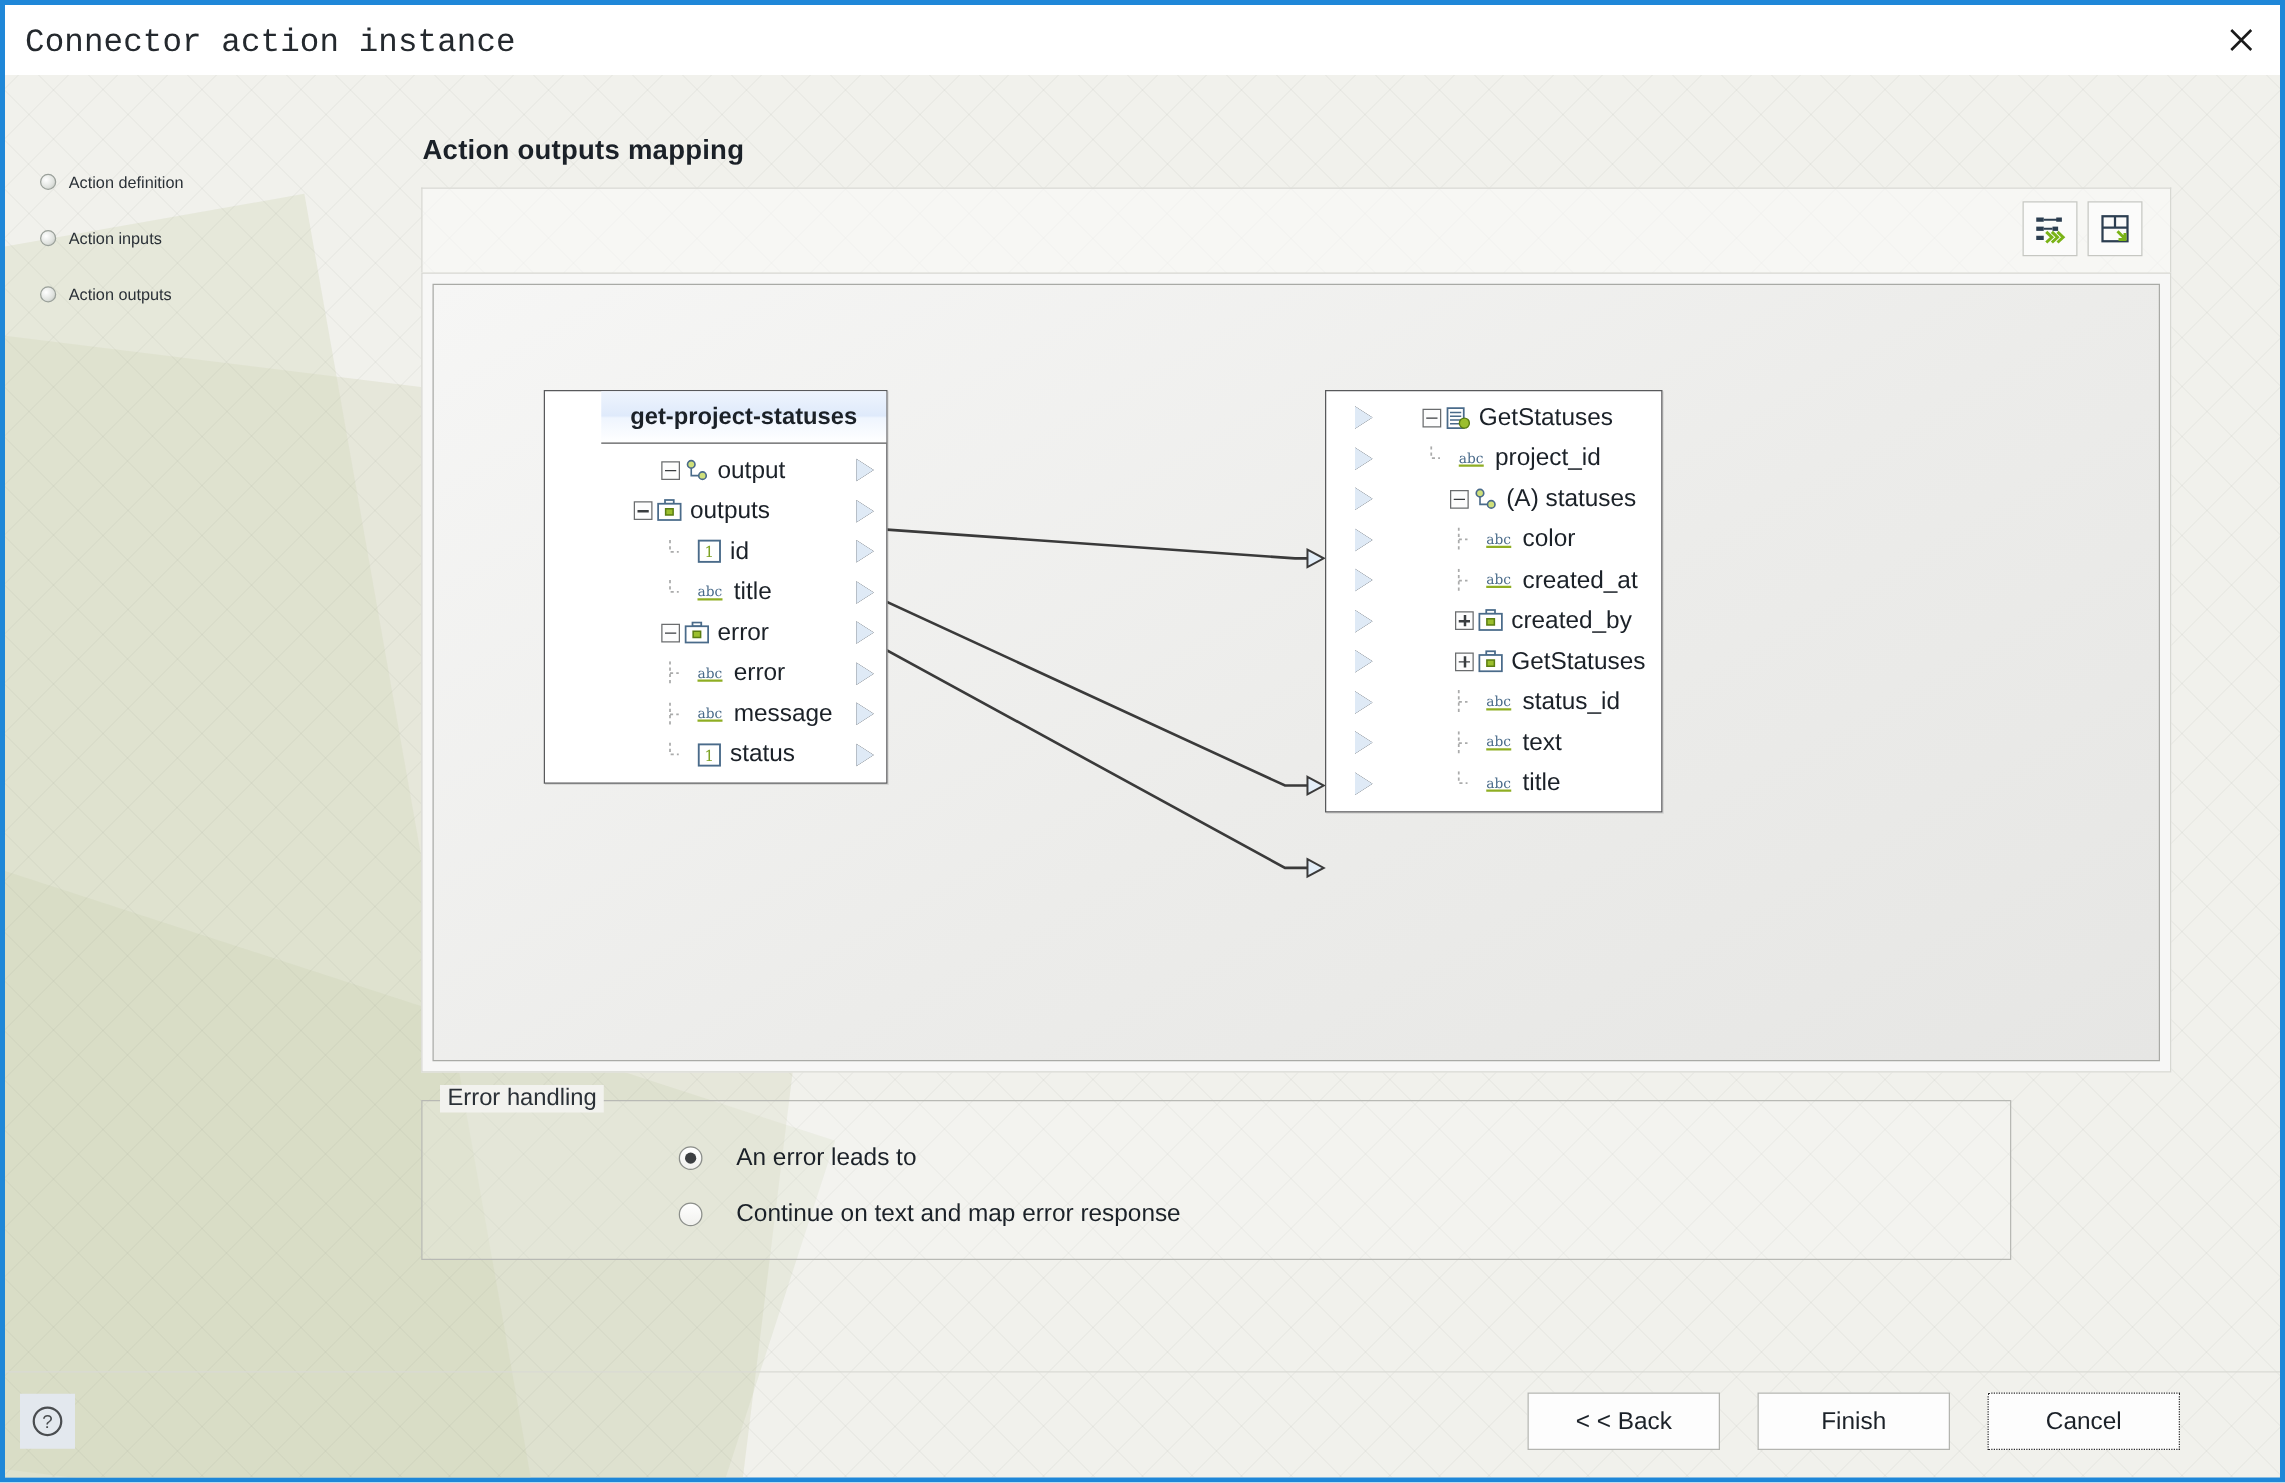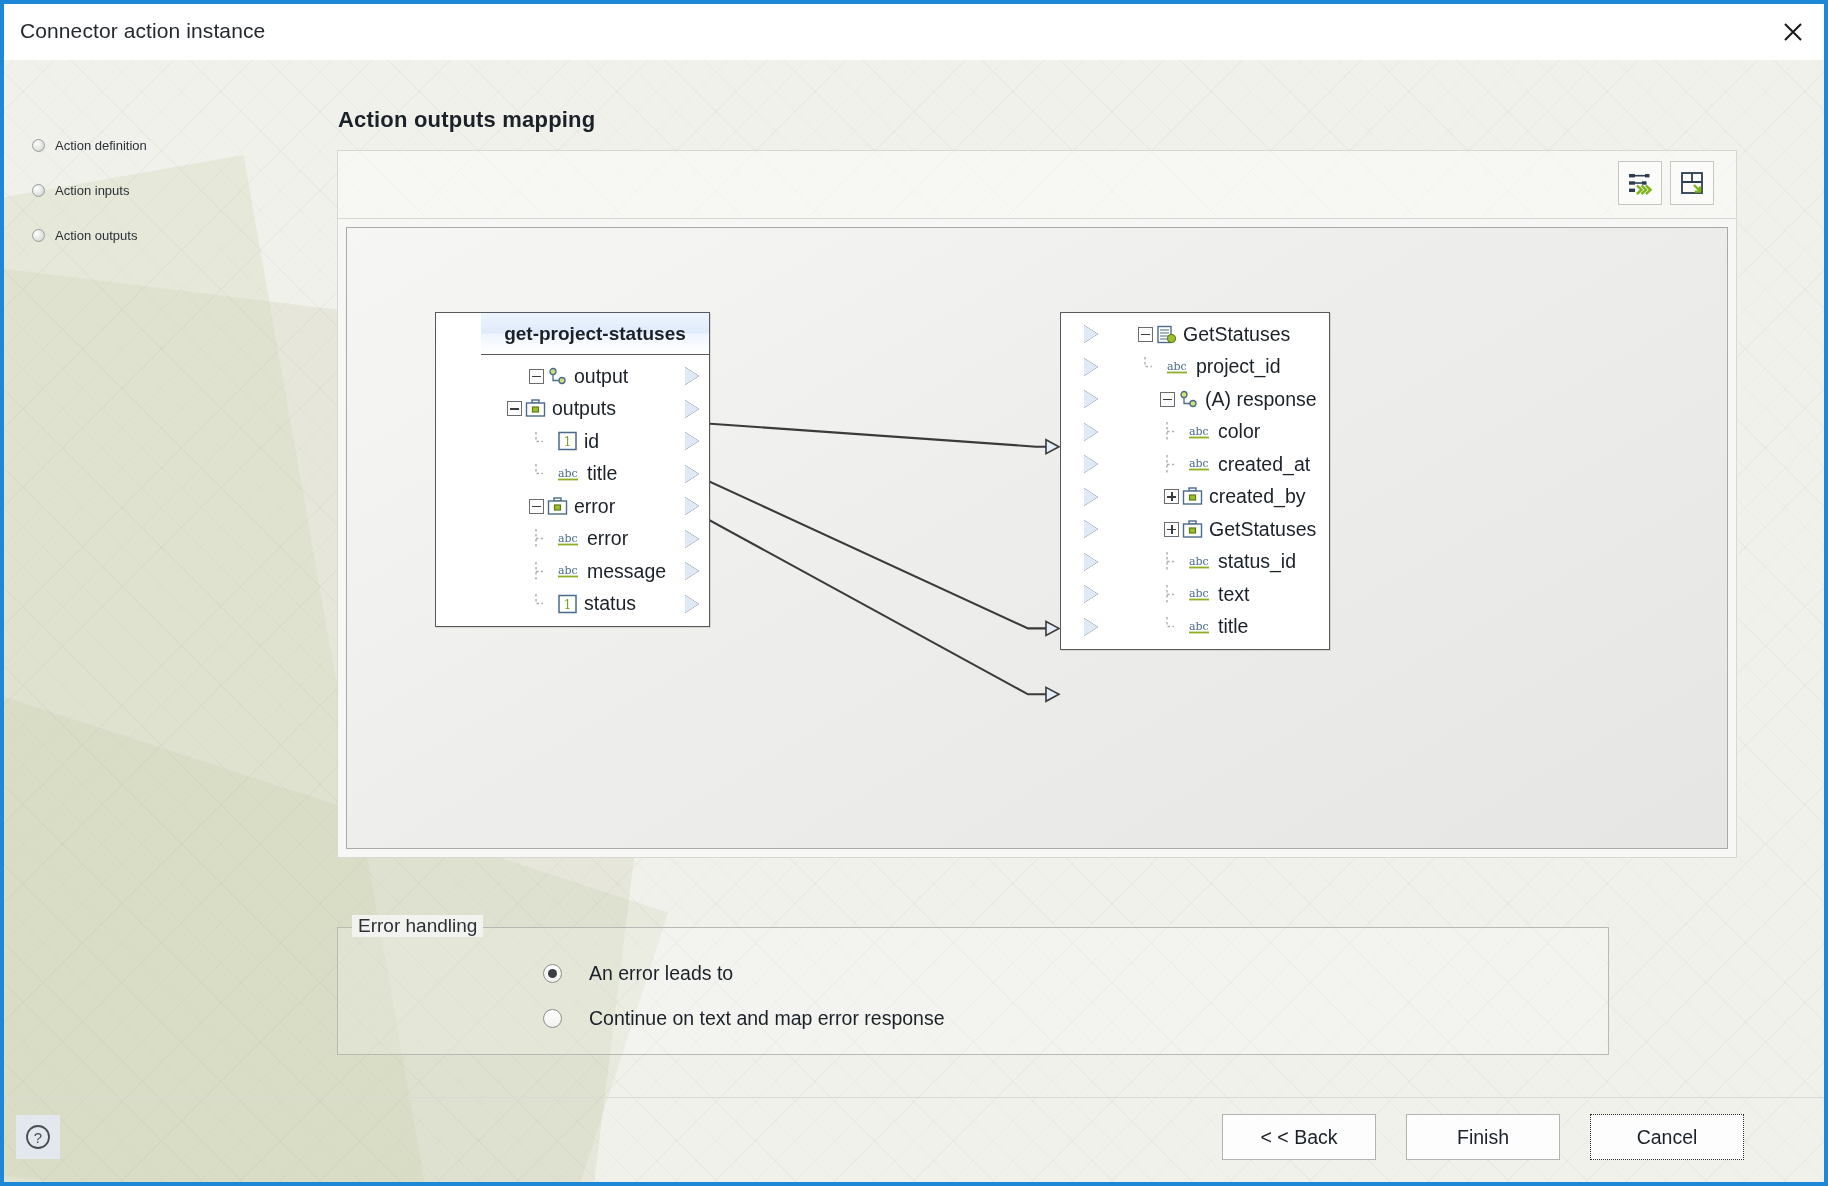--- a/index.html
+++ b/index.html
@@ -61,23 +61,24 @@
   .titlebar {
     position: absolute;
     left: 0; top: 0;
     width: 1820px; height: 56px;
     background: #ffffff;
     z-index: 5;
   }
   .titlebar-text {
     position: absolute;
     left: 16px; top: 15px;
-    font-size: 21px;
+    font-size: 26px;
     color: #24292e;
     letter-spacing: .1px;
+    font-family: Liberation Mono, monospace;
   }
   .close-btn {
     position: absolute;
     right: 0; top: 0;
     width: 62px; height: 55px;
     display: flex; align-items: center; justify-content: center;
     cursor: pointer;
   }
   .close-btn svg { display: block; }
 
@@ -239,21 +240,20 @@
 
   .links { position: absolute; inset: 0; pointer-events: none; }
 
   
   .group {
     position: absolute;
     left: -1px; top: 820px;
     width: 1272px; height: 128px;
     border: 1px solid #b8b9b4;
     background: rgba(252,252,250,0.22);
-    margin-top: 47px;
   }
   .group-legend {
     position: absolute;
     left: 14px; top: -13px;
     padding: 0 6px;
     background: #f2f2ee;
     font-size: 19px;
     color: #2b3137;
   }
   .radio-row {
@@ -552,21 +552,21 @@
             </div>
 
             <div class="srow">
               <span class="spacer" style="width:54px"></span>
               <span class="exp"></span>
               <svg class="ticon" width="21" height="19" viewBox="0 0 21 19">
                 <circle cx="6" cy="4.5" r="3" fill="#cfe07a" stroke="#4a6b8a" stroke-width="1.3"></circle>
                 <circle cx="15" cy="13.5" r="3" fill="#cfe07a" stroke="#4a6b8a" stroke-width="1.3"></circle>
                 <path d="M6 7.5 L6 13.5 L12 13.5" stroke="#4a6b8a" stroke-width="1.3" fill="none"></path>
               </svg>
-              <span class="lbl">(A) response</span>
+              <span class="lbl">(A) statuses</span>
               <span class="port" style="left:-22px; top:7px;"></span>
             </div>
 
             <div class="srow">
               <span class="spacer" style="width:58px"></span>
               <svg class="ticon" width="22" height="19" viewBox="0 0 22 19">
                 <path d="M3 0 L3 19 M3 9.5 L10 9.5" stroke="#aaabab" stroke-width="1.4" stroke-dasharray="2.5,2.5" fill="none"></path>
               </svg>
               <svg class="ticon" width="24" height="20" viewBox="0 0 24 20">
                 <text x="1" y="13" font-size="11" fill="#4a6b8a" font-family="DejaVu Serif, serif">abc</text>

